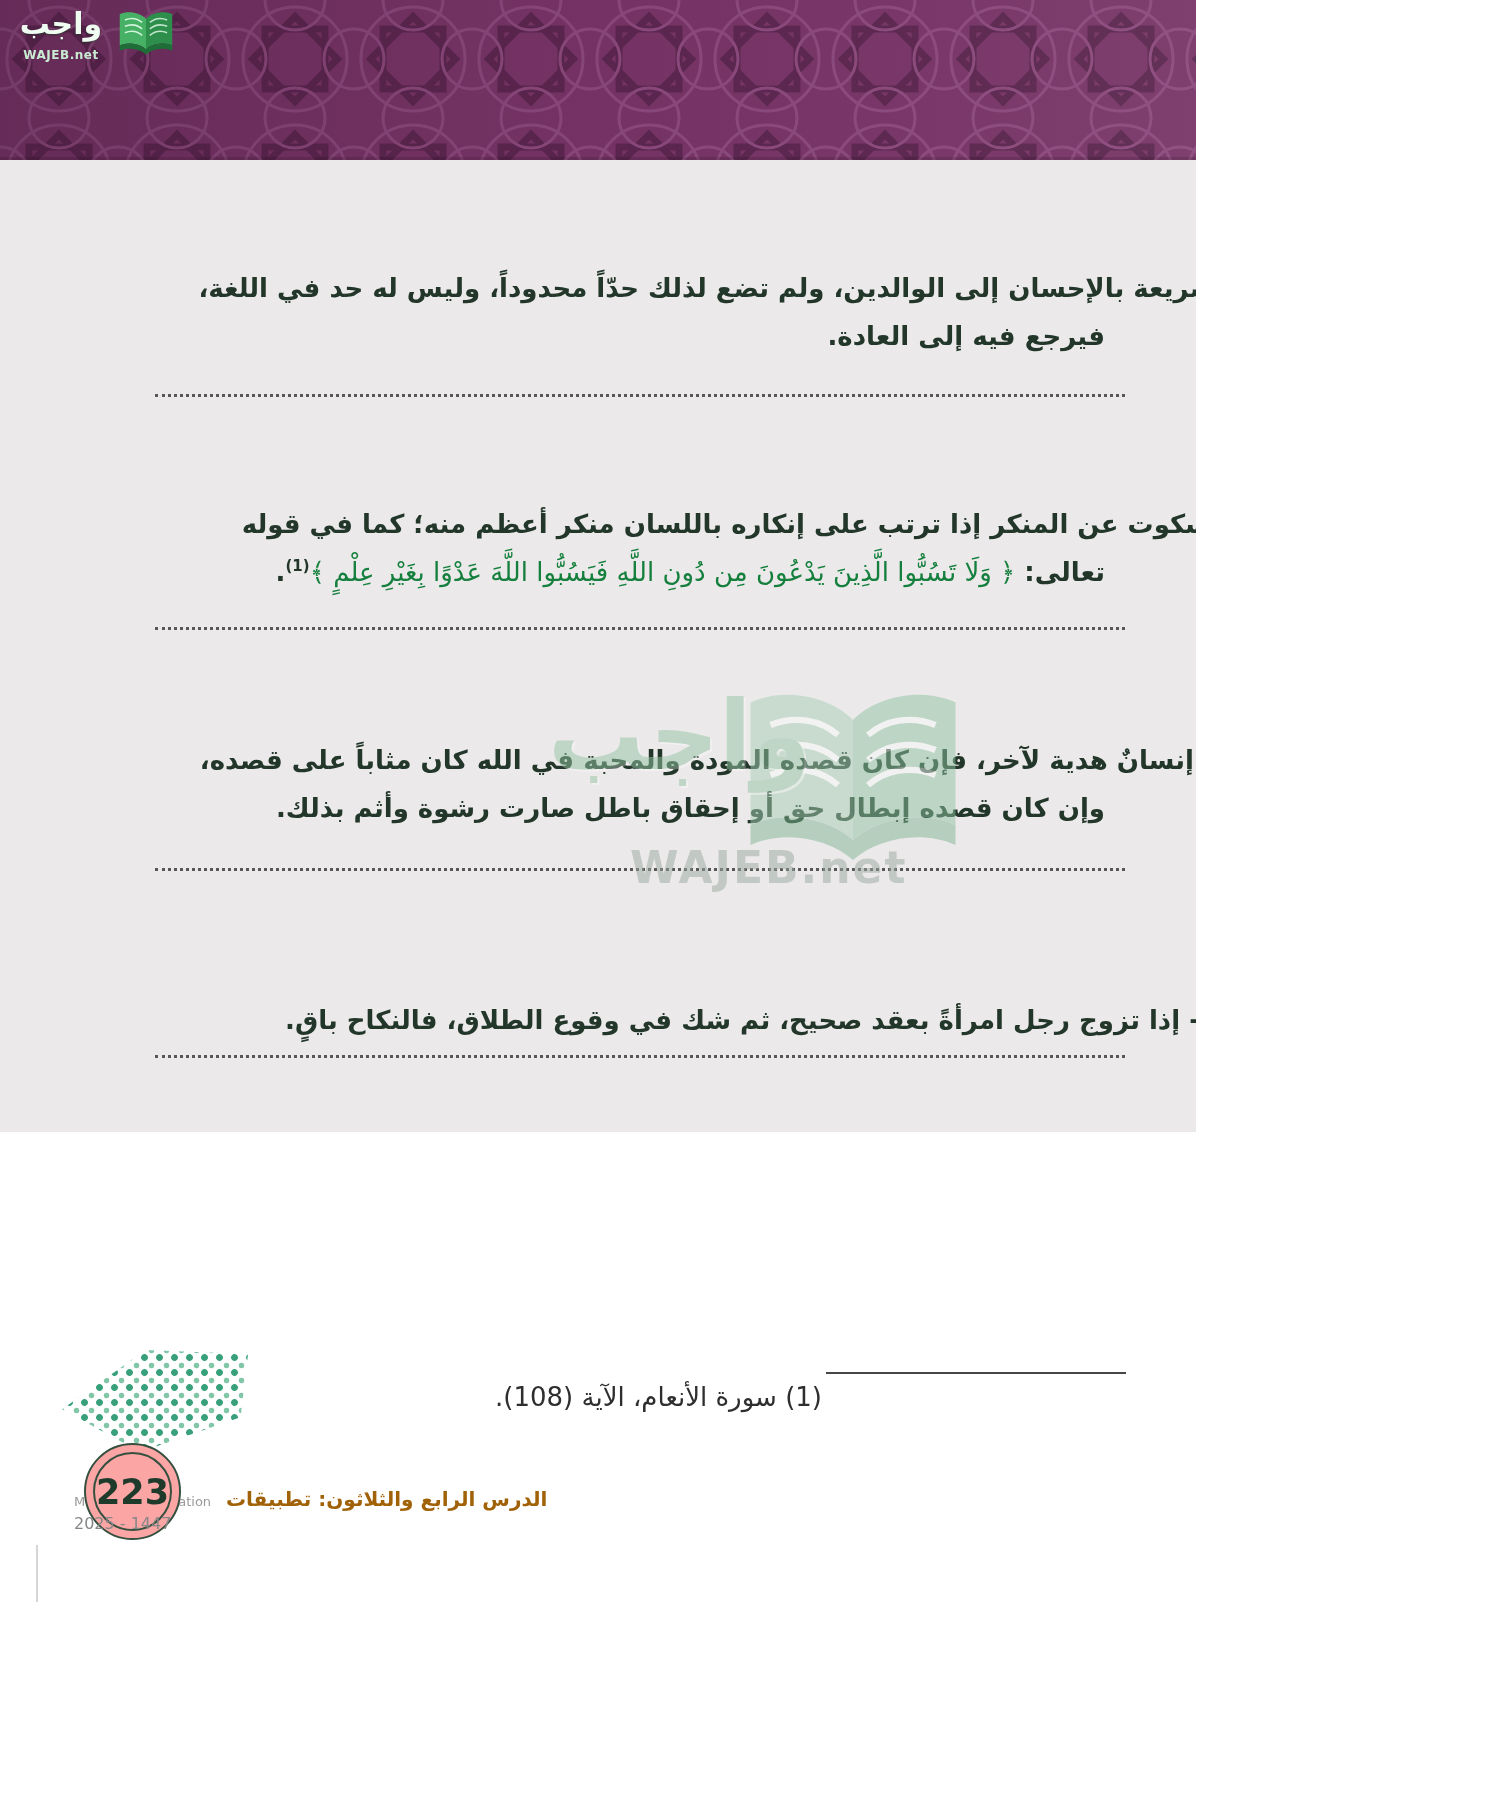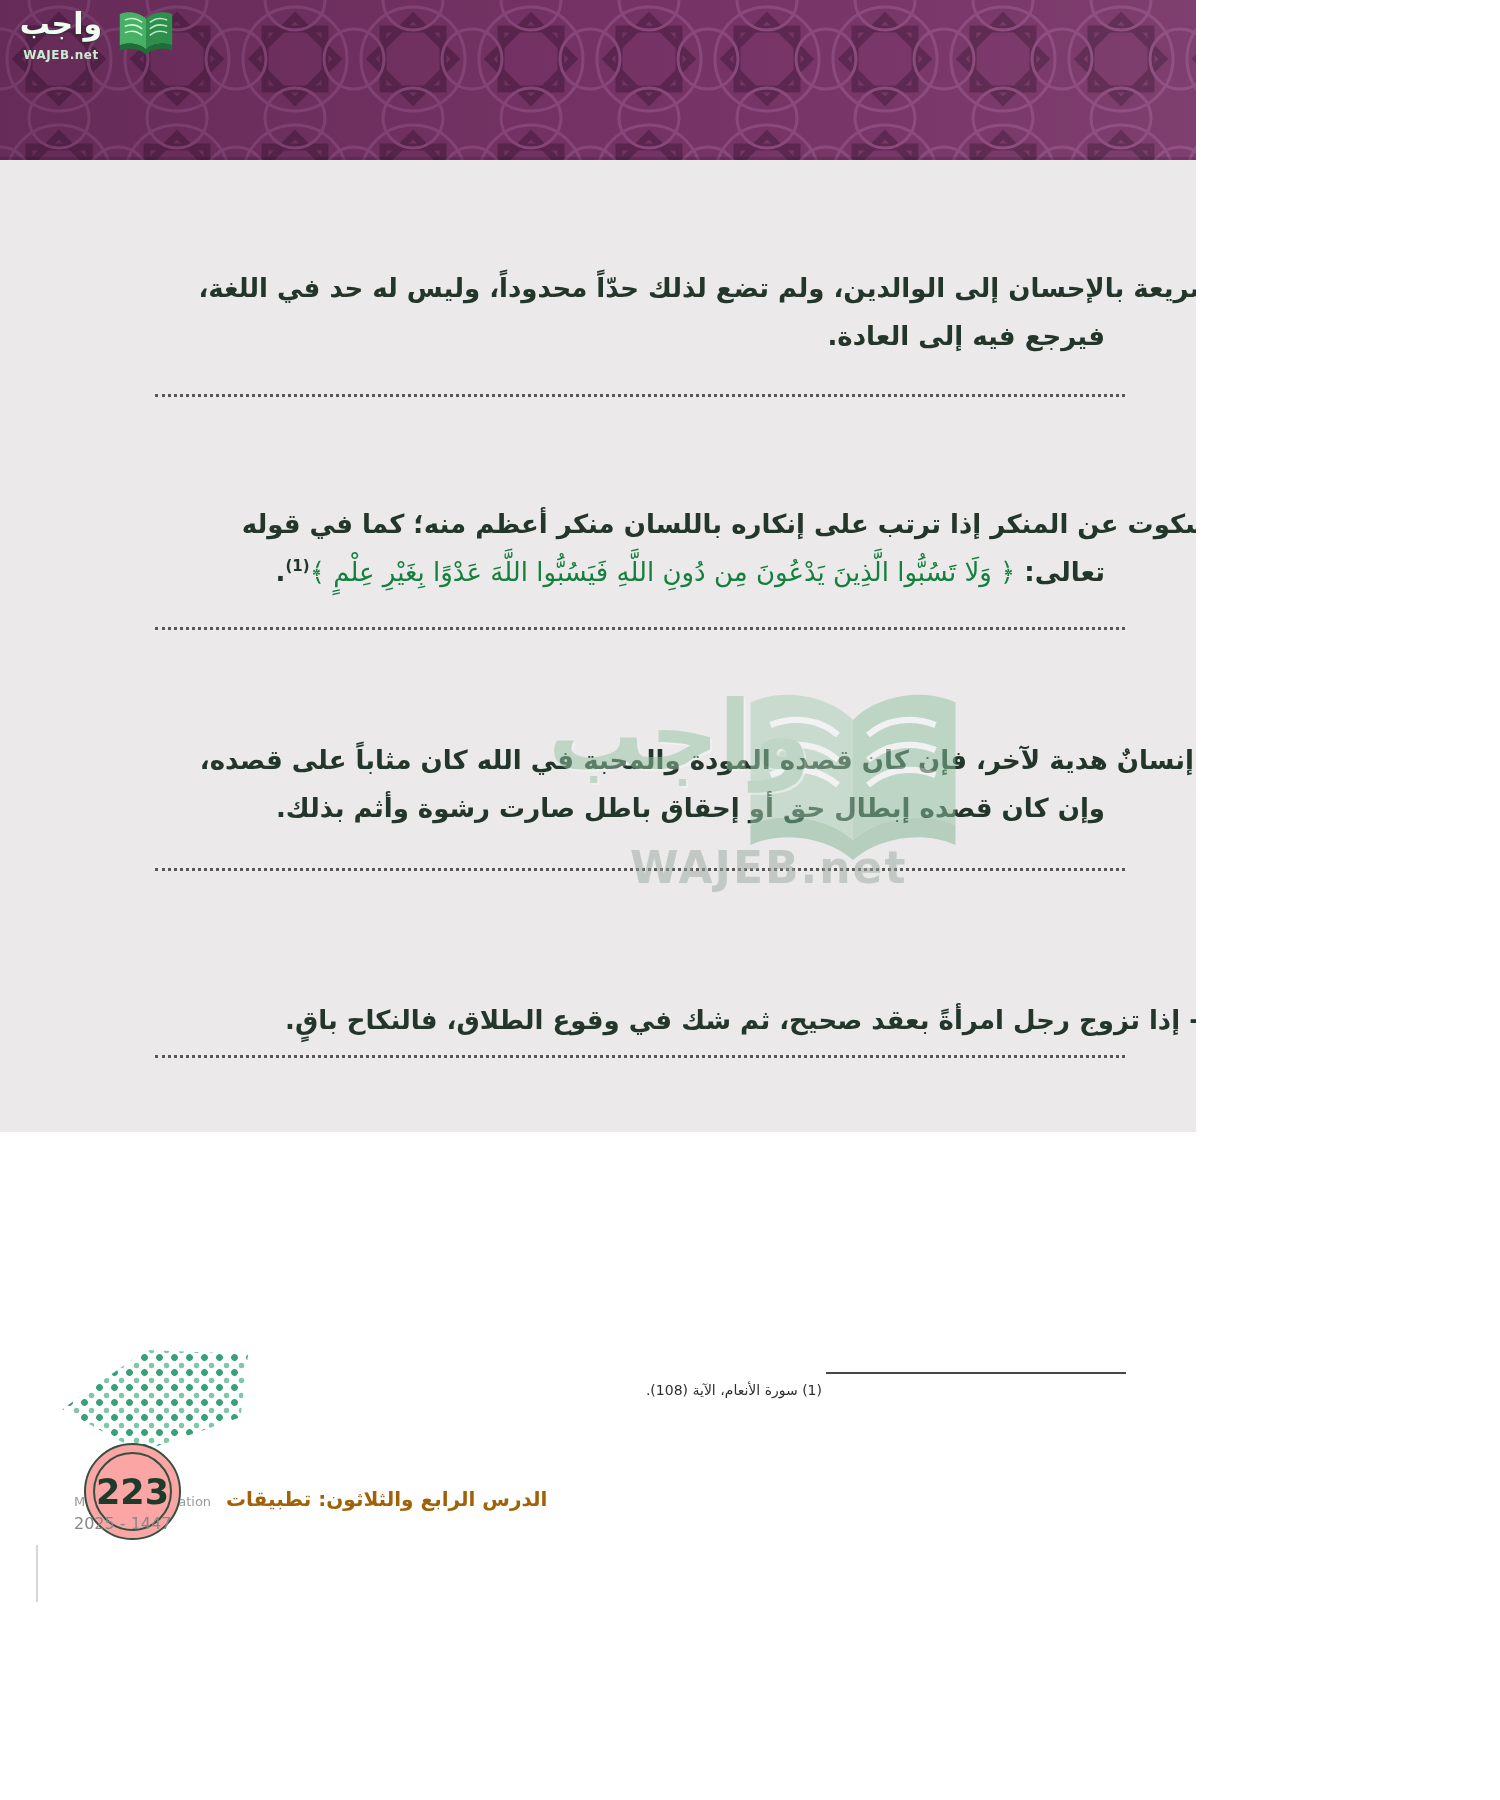--- a/index.html
+++ b/index.html
@@ -36,21 +36,21 @@
   
   .watermark{position:absolute;left:548px;top:680px;width:440px;height:220px;opacity:.5;z-index:1;}
   .wm-book{position:absolute;right:0;top:0;width:270px;height:200px;}
   .wm-ar{position:absolute;left:0;top:0;font-size:96px;font-weight:700;color:#93c5a2;
          direction:rtl;text-shadow:2px 2px 0 rgba(255,255,255,.6);}
   .wm-site{position:absolute;left:82px;top:162px;font-size:44px;font-weight:700;
            color:#9aa89f;letter-spacing:2px;}
 
   
   .fn-divider{position:absolute;left:826px;top:1372px;width:300px;height:0;border-top:2px solid #474747;}
-  .fn-text{position:absolute;right:374px;top:1382px;direction:rtl;font-size:14px;color:#2e2e2e;}
+  .fn-text{position:absolute;right:374px;top:1382px;direction:rtl;font-size:26px;color:#2e2e2e;}
 
   
   .moe-dots{position:absolute;left:62px;top:1350px;width:186px;height:102px;opacity:.95;
     background-image:
       radial-gradient(circle,#2E9B74 3px,rgba(0,0,0,0) 3.8px),
       radial-gradient(circle,#7CC3A4 2.4px,rgba(0,0,0,0) 3.2px);
     background-size:15px 15px,15px 15px;
     background-position:0 0,7px 8px;
     clip-path:polygon(45% 0%,100% 4%,96% 66%,42% 100%,0% 58%);}
   .ministry-ar{position:absolute;right:1253px;top:1454px;direction:rtl;white-space:nowrap;

